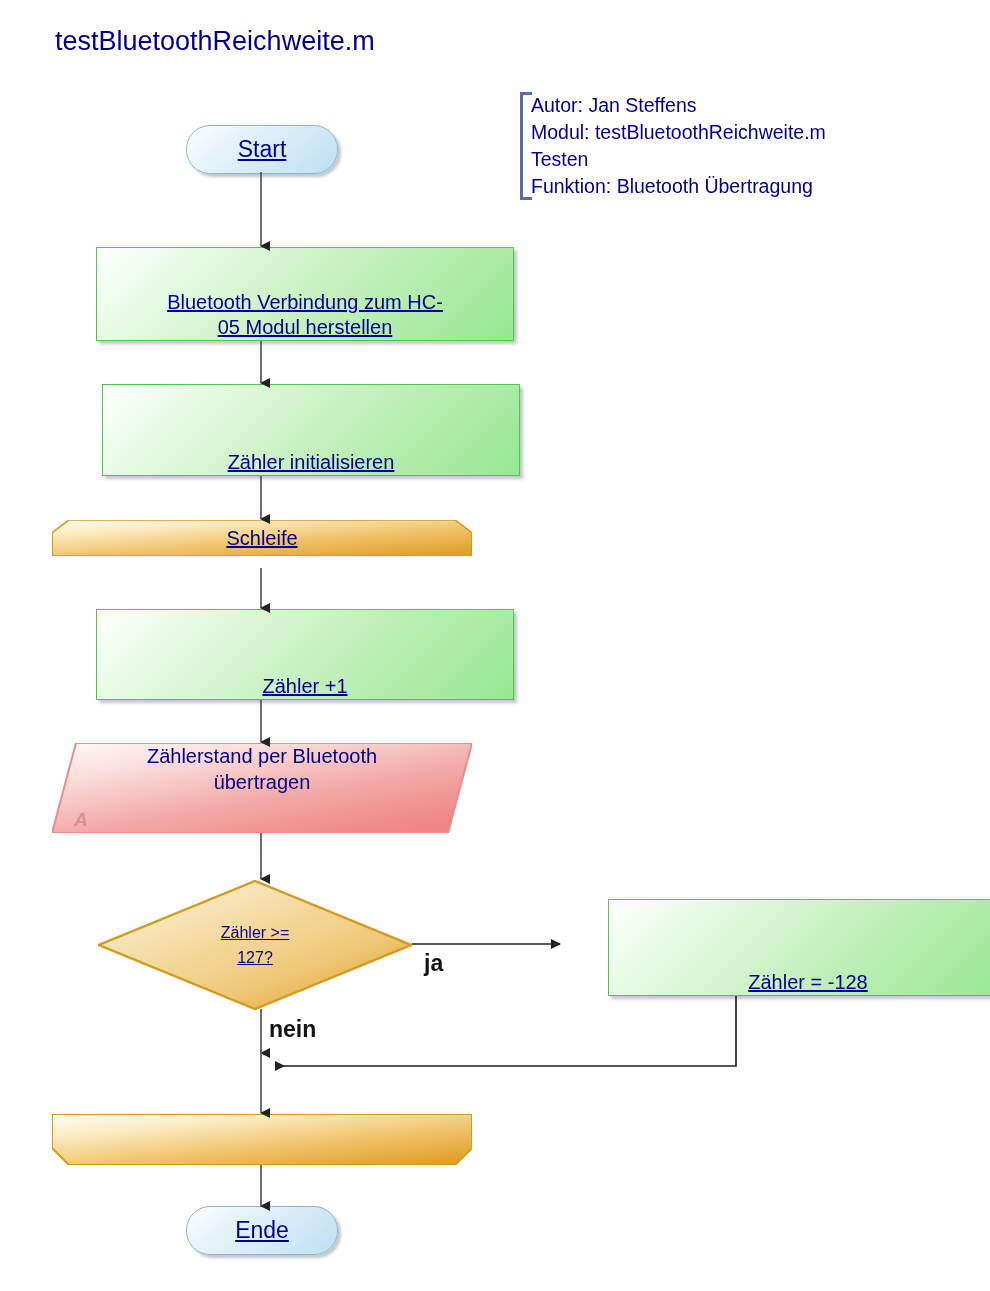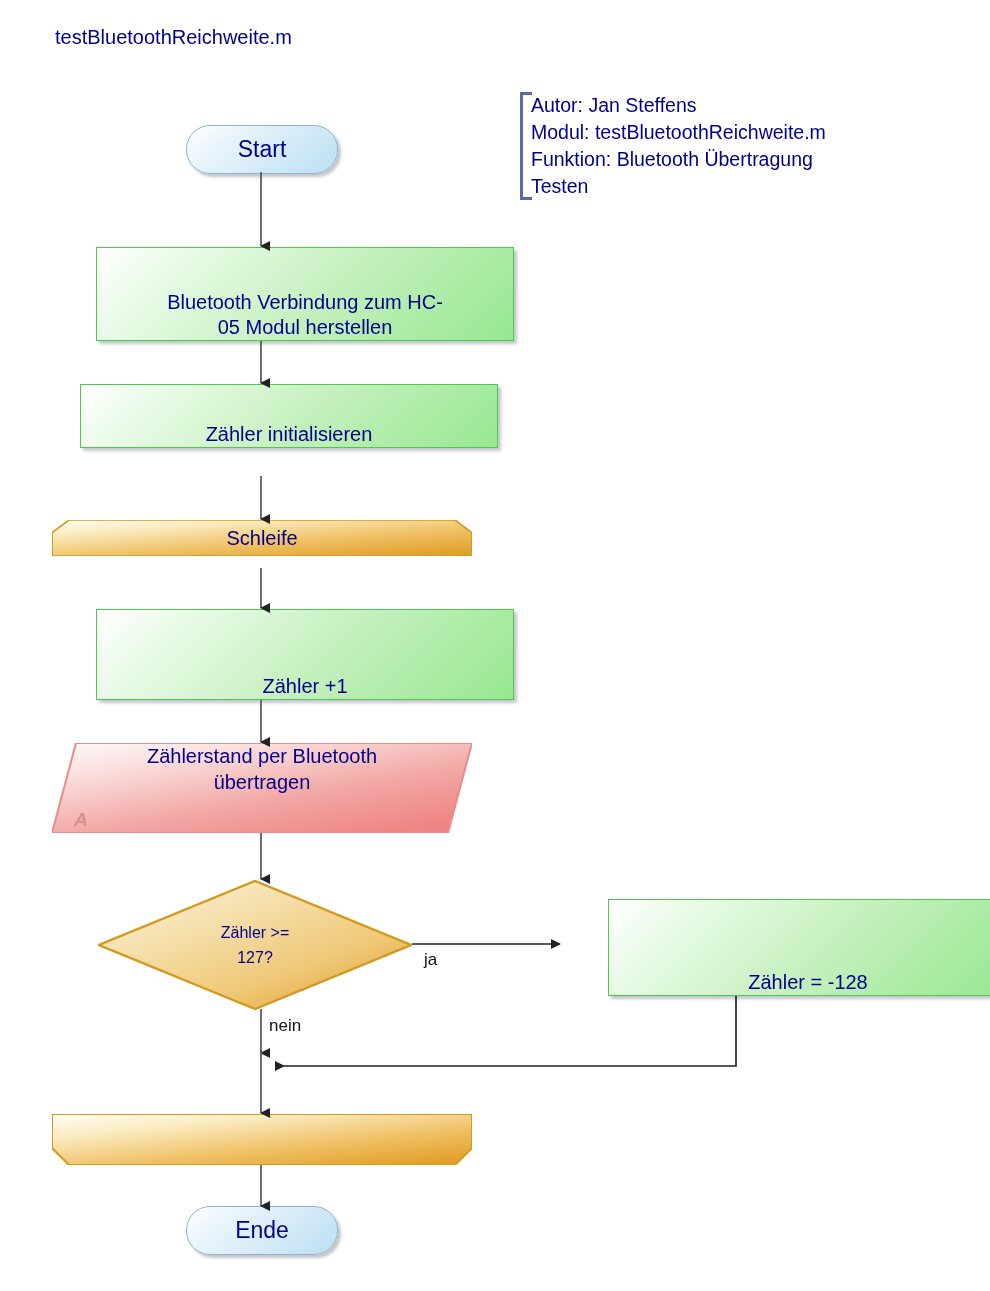--- a/index.html
+++ b/index.html
@@ -6,21 +6,21 @@
   html,body{margin:0;padding:0;background:#ffffff;}
   body{
     font-family:"Liberation Sans", sans-serif;
     width:990px;height:1291px;position:relative;overflow:hidden;
   }
   #canvas{position:absolute;left:0;top:0;width:990px;height:1291px;}
 
   
   .doc-title{
     position:absolute;left:55px;top:26px;
-    font-size:20px;color:#00008B;letter-spacing:0px;white-space:nowrap;
+    font-size:27px;color:#00008B;letter-spacing:0px;white-space:nowrap;
   }
 
   
   .annotation{
     position:absolute;left:520px;top:92px;width:420px;
     padding-left:8px;
     border-left:3px solid #5b6aa8;
     box-sizing:border-box;
   }
   .annotation::before{
@@ -29,21 +29,21 @@
   .annotation::after{
     content:"";position:absolute;left:0;bottom:0;width:9px;height:3px;background:#5b6aa8;
   }
   .annotation .line{
     font-size:19.5px;color:#00008B;line-height:27px;white-space:nowrap;
   }
 
   
   .shape-text{
     color:#00008B;font-size:20px;line-height:25px;text-align:center;
-    position:relative;z-index:3;pointer-events:none;white-space:pre-line;
+    position:relative;z-index:3;pointer-events:none;white-space:pre-line;text-decoration:underline;
   }
 
   
   .terminator{
     position:absolute;
     border:1.6px solid #8fb4cc;
     border-radius:24px;
     background:linear-gradient(140deg,#ffffff 0%,#e8f4fb 28%,#cfe8f6 70%,#bcdff2 100%);
     box-shadow:3px 3px 3px rgba(120,130,140,0.45);
     display:flex;align-items:center;justify-content:center;
@@ -89,38 +89,38 @@
   
   .decision{
     position:absolute;
     display:flex;align-items:center;justify-content:center;
   }
   .decision .fill{position:absolute;left:0;top:0;width:100%;height:100%;}
   .decision .shape-text{font-size:16px;}
 
   
   .edge-label{
-    position:absolute;color:#111111;font-size:17px;white-space:nowrap;
+    position:absolute;color:#111111;font-size:23px;white-space:nowrap;font-weight:bold;
   }
 
   
   #connectors{position:absolute;left:0;top:0;width:990px;height:1291px;pointer-events:none;z-index:1;}
 </style>
 </head>
 <body>
 
 <div id="canvas">
 
   <div class="doc-title">testBluetoothReichweite.m</div>
 
   <div class="annotation">
     <div class="line">Autor: Jan Steffens</div>
     <div class="line">Modul: testBluetoothReichweite.m</div>
+    <div class="line">Testen</div>
     <div class="line">Funktion: Bluetooth Übertragung</div>
-    <div class="line">Testen</div>
   </div>
 
   <svg id="connectors" viewBox="0 0 990 1291" width="990" height="1291">
     <defs>
       <marker id="arrowDown" markerWidth="12" markerHeight="12" refX="5" refY="9" orient="auto" markerUnits="userSpaceOnUse">
         <path d="M0,0 L10,0 L5,10 z" fill="#222222"></path>
       </marker>
       <marker id="arrowRight" markerWidth="12" markerHeight="12" refX="9" refY="5" orient="auto" markerUnits="userSpaceOnUse">
         <path d="M0,0 L10,5 L0,10 z" fill="#222222"></path>
       </marker>
@@ -154,21 +154,21 @@
 
   <div class="terminator" style="left:186px;top:125px;width:150px;height:47px;">
     <div class="shape-text">Start</div>
   </div>
 
   <div class="process" style="left:52px;top:247px;width:418px;height:94px;">
     <div class="shape-text">Bluetooth Verbindung zum HC-
 05 Modul herstellen</div>
   </div>
 
-  <div class="process" style="left:36px;top:384px;width:418px;height:64px;">
+  <div class="process" style="left:58px;top:384px;width:418px;height:92px;">
     <div class="shape-text">Zähler initialisieren</div>
   </div>
 
   <div class="loop" style="left:52px;top:520px;width:420px;height:36px;">
     <svg class="fill" viewBox="0 0 420 48" preserveAspectRatio="none">
       <defs>
         <linearGradient id="loopGrad" x1="0" y1="0" x2="0.85" y2="1">
           <stop offset="0%" stop-color="#fffdf4"></stop>
           <stop offset="22%" stop-color="#fbeec6"></stop>
           <stop offset="62%" stop-color="#f0c268"></stop>

